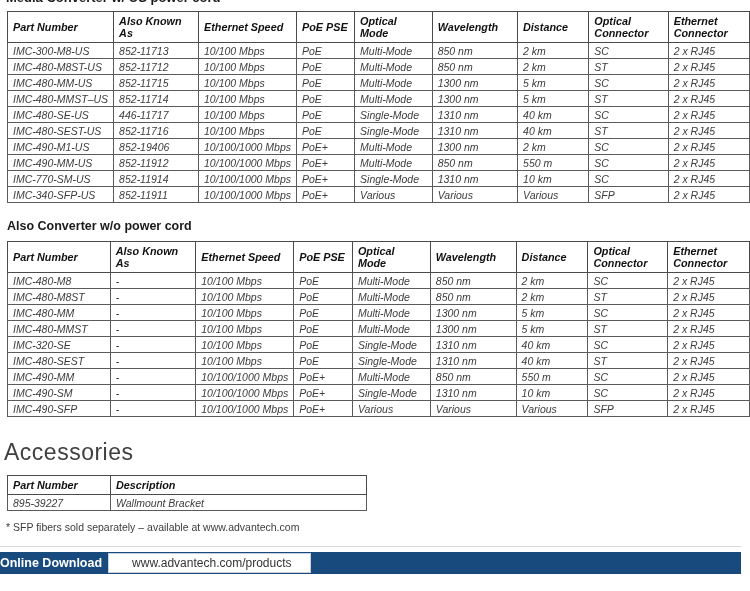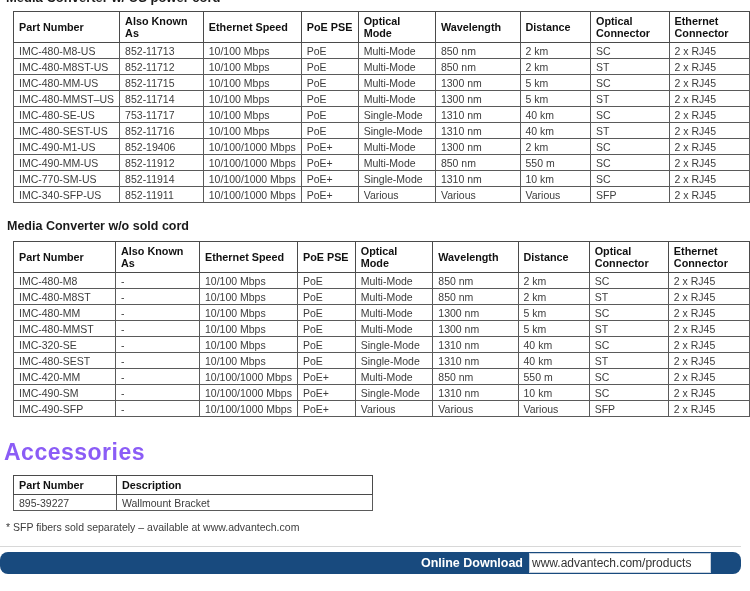--- a/index.html
+++ b/index.html
@@ -21,23 +21,24 @@
     top: -10px;
     left: 6px;
     font-size: 13px;
     font-weight: bold;
     color: #1a1a1a;
     white-space: nowrap;
   }
   table.spec {
     border-collapse: collapse;
     table-layout: fixed;
-    margin-left: 13px;
+    margin-left: 7px;
     font-size: 10.5px;
     color: #3c3c3c;
+    font-style: italic;
   }
   table.spec th {
     border: 1px solid #4a4a4a;
     text-align: left;
     font-size: 10.8px;
     font-weight: bold;
     color: #111111;
     padding: 3px 5px;
     line-height: 12px;
     vertical-align: middle;
@@ -53,22 +54,22 @@
   #table-us { margin-top: 11px; }
   #table-nous { margin-top: 0; }
   .section-title {
     font-size: 12.5px;
     font-weight: bold;
     color: #1a1a1a;
     margin: 16px 0 8px 7px;
   }
   .accessories-title {
     font-size: 23px;
-    font-weight: bold;
-    color: #8b5cf6;
+    font-weight: normal;
+    color: #404040;
     margin: 22px 0 9px 4px;
     letter-spacing: 0.5px;
   }
   #accessories-table { margin-top: 0; }
   .footnote {
     margin: 10px 0 0 6px;
     font-size: 10.5px;
     color: #3c3c3c;
   }
   .footer-hairline {
@@ -81,39 +82,37 @@
   }
   .footer-bar {
     position: absolute;
     left: 0;
     top: 552px;
     width: 741px;
     height: 22px;
     background: #184a7e;
     display: flex;
     align-items: center;
-    justify-content: flex-end;
-    border-radius: 8px;
   }
   .footer-label {
     color: #ffffff;
     font-weight: bold;
     font-size: 12.5px;
     margin-right: 6px;
     white-space: nowrap;
   }
   .footer-urlbox {
     width: 178px;
     height: 18px;
     background: #ffffff;
     border: 1px solid #c8d2de;
     margin-right: 30px;
     display: flex;
     align-items: center;
-    padding-left: 2px;
+    padding-left: 23px;
     font-size: 12px;
     color: #333333;
     white-space: nowrap;
     overflow: hidden;
   }
 </style>
 </head>
 <body>
 
 <div class="page">
@@ -140,21 +139,21 @@
           <th>PoE PSE</th>
           <th>Optical Mode</th>
           <th>Wavelength</th>
           <th>Distance</th>
           <th>Optical Connector</th>
           <th>Ethernet Connector</th>
         </tr>
     </thead>
     <tbody>
         <tr>
-          <td>IMC-480-M8-US</td>
+          <td>IMC-300-M8-US</td>
           <td>852-11713</td>
           <td>10/100 Mbps</td>
           <td>PoE</td>
           <td>Multi-Mode</td>
           <td>850 nm</td>
           <td>2 km</td>
           <td>SC</td>
           <td>2 x RJ45</td>
         </tr>
         <tr>
@@ -185,21 +184,21 @@
           <td>10/100 Mbps</td>
           <td>PoE</td>
           <td>Multi-Mode</td>
           <td>1300 nm</td>
           <td>5 km</td>
           <td>ST</td>
           <td>2 x RJ45</td>
         </tr>
         <tr>
           <td>IMC-480-SE-US</td>
-          <td>753-11717</td>
+          <td>446-11717</td>
           <td>10/100 Mbps</td>
           <td>PoE</td>
           <td>Single-Mode</td>
           <td>1310 nm</td>
           <td>40 km</td>
           <td>SC</td>
           <td>2 x RJ45</td>
         </tr>
         <tr>
           <td>IMC-480-SEST-US</td>
@@ -252,21 +251,21 @@
           <td>PoE+</td>
           <td>Various</td>
           <td>Various</td>
           <td>Various</td>
           <td>SFP</td>
           <td>2 x RJ45</td>
         </tr>
       </tbody>
   </table>
 
-  <div class="section-title">Media Converter w/o sold cord</div>
+  <div class="section-title">Also Converter w/o power cord</div>
 
   <table class="spec" id="table-nous">
     <colgroup>
       <col style="width:103px">
         <col style="width:86px">
         <col style="width:93px">
       <col style="width:59px">
         <col style="width:78px">
         <col style="width:86px">
       <col style="width:72px">
@@ -347,21 +346,21 @@
           <td>-</td>
           <td>10/100 Mbps</td>
           <td>PoE</td>
           <td>Single-Mode</td>
           <td>1310 nm</td>
           <td>40 km</td>
           <td>ST</td>
           <td>2 x RJ45</td>
         </tr>
         <tr>
-          <td>IMC-420-MM</td>
+          <td>IMC-490-MM</td>
           <td>-</td>
           <td>10/100/1000 Mbps</td>
           <td>PoE+</td>
           <td>Multi-Mode</td>
           <td>850 nm</td>
           <td>550 m</td>
           <td>SC</td>
           <td>2 x RJ45</td>
         </tr>
         <tr>

